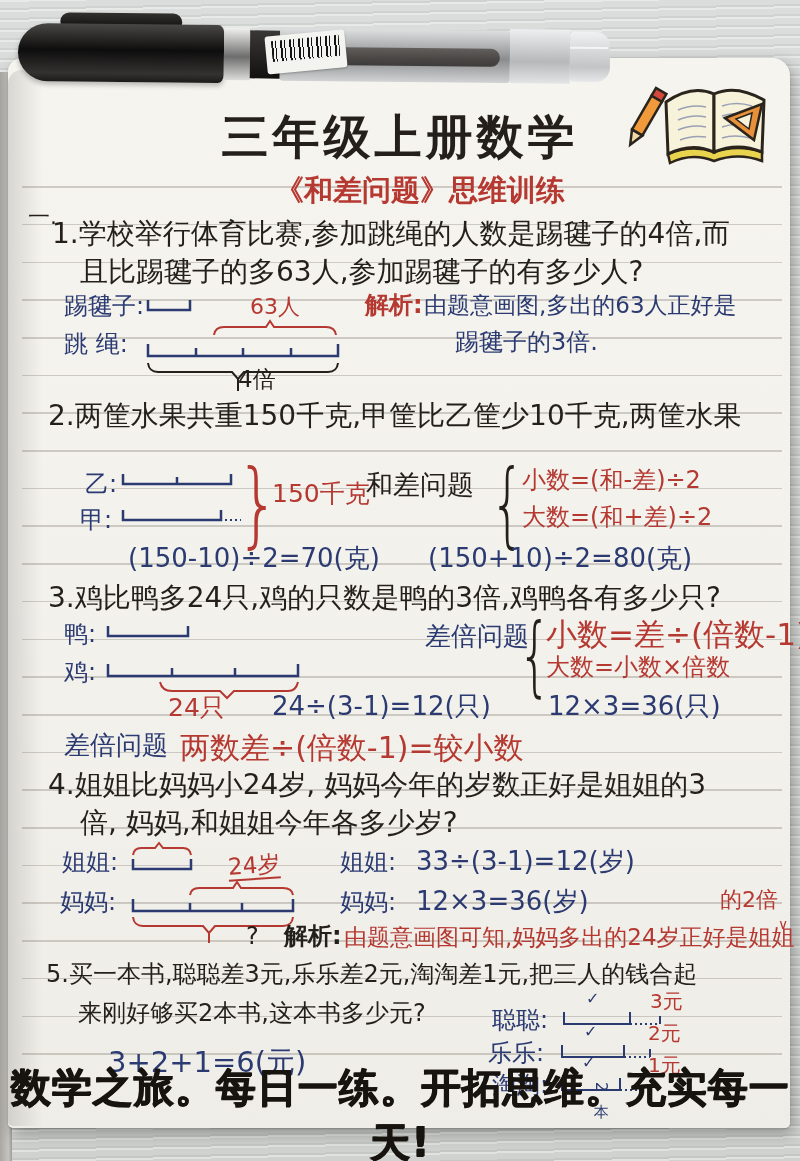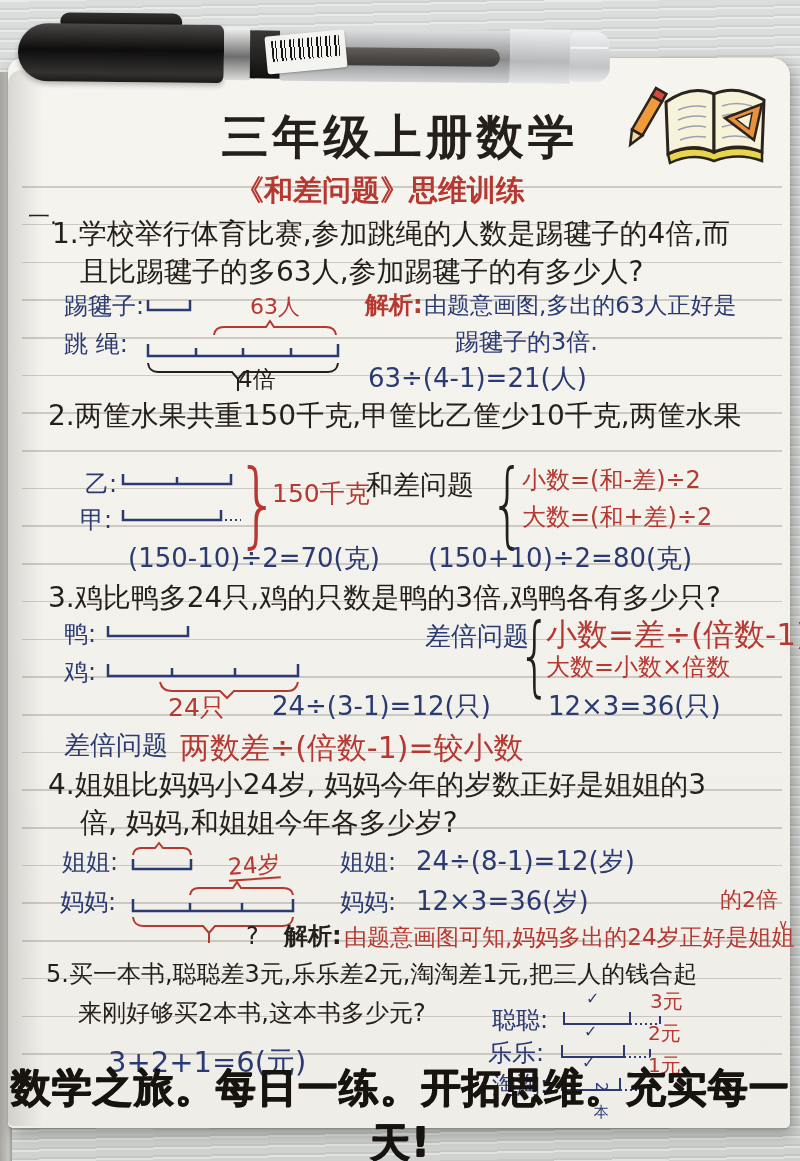--- a/index.html
+++ b/index.html
@@ -107,34 +107,33 @@
       <rect x="0" y="0" width="12" height="9" fill="#d4483e" stroke="#2a241c" stroke-width="2.5"></rect>
       <path d="M0,48 L6,62 L12,48 Z" fill="#f3d9a8" stroke="#2a241c" stroke-width="2.5"></path>
     </g>
     <g>
       <path d="M75,46 L112,32 L104,68 Z" fill="#e8903a" stroke="#2a241c" stroke-width="2.5"></path>
       <path d="M86,47 L102,41 L99,57 Z" fill="#f7f2da" stroke="#2a241c" stroke-width="1.5"></path>
     </g>
   </svg>
 
   <div class="t blk bold" style="left:190px;top:110px;width:420px;text-align:center;font-size:47px;letter-spacing:4px">三年级上册数学</div>
-  <div class="t red bold" style="left:195px;top:174px;width:370px;text-align:center;font-size:29px">《和差问题》思维训练</div>
+  <div class="t red bold" style="left:195px;top:174px;width:370px;text-align:right;font-size:29px">《和差问题》思维训练</div>
   <div class="t blk" style="left:28px;top:204px;font-size:22px">一.</div>
 
   <div class="t blk" style="left:52px;top:218px;font-size:28px"><span>1.</span><span>学校举行体育比赛,参加跳绳的人数是踢毽子的4倍,而</span></div>
   <div class="t blk" style="left:80px;top:256px;font-size:28px">且比踢毽子的多63人,参加踢毽子的有多少人?</div>
 
   <div class="t blu" style="left:64px;top:293px;font-size:24px">踢毽子:</div>
   <div class="t red" style="left:250px;top:294px;font-size:22px">63人</div>
   <div class="t red bold" style="left:365px;top:292px;font-size:24px">解析:</div>
   <div class="t blu" style="left:424px;top:292px;font-size:23px">由题意画图,多出的63人正好是</div>
   <div class="t blu" style="left:64px;top:331px;font-size:24px">跳  绳:</div>
   <div class="t blu" style="left:455px;top:329px;font-size:24px">踢毽子的3倍.</div>
   <div class="t blk" style="left:238px;top:366px;font-size:23px">4倍</div>
-  <div class="t blu" style="left:368px;top:364px;font-size:26px">63÷(4-1)=21(人)</div>
 
   <svg style="left:140px;top:286px" width="215" height="118" viewBox="0 0 215 118">
     <path d="M8,14 v10 h42 v-10" fill="none" stroke="#2b3b72" stroke-width="2.5"></path>
     <path d="M74,49 Q75,41 84,41 L126,41 L130,35 L134,41 L186,41 Q195,41 196,49" fill="none" stroke="#b53831" stroke-width="2"></path>
     <path d="M8,58 v12 h190 v-12 M56,62 v8 M103,62 v8 M151,62 v8" fill="none" stroke="#2b3b72" stroke-width="2.5"></path>
     <path d="M8,77 Q9,86 18,86 L92,86 L98,93 L104,86 L188,86 Q197,86 198,77 M98,93 v12" fill="none" stroke="#241f1b" stroke-width="2"></path>
   </svg>
 
   <div class="t blk" style="left:48px;top:400px;font-size:28px"><span>2.</span><span>两筐水果共重150千克,甲筐比乙筐少10千克,两筐水果</span></div>
 
@@ -180,21 +179,21 @@
   <div class="t blu" style="left:60px;top:889px;font-size:24px">妈妈:</div>
   <svg style="left:125px;top:836px" width="195" height="118" viewBox="0 0 195 118">
     <path d="M8,19 Q9,12 16,12 L30,12 L34,7 L38,12 L58,12 Q65,12 66,19" fill="none" stroke="#b53831" stroke-width="2"></path>
     <path d="M8,23 v10 h58 v-10" fill="none" stroke="#2b3b72" stroke-width="2.5"></path>
     <path d="M65,59 Q66,52 74,52 L108,52 L112,46 L116,52 L158,52 Q167,52 168,59" fill="none" stroke="#b53831" stroke-width="2"></path>
     <path d="M8,63 v12 h160 v-12 M65,67 v8 M117,67 v8" fill="none" stroke="#2b3b72" stroke-width="2.5"></path>
     <path d="M8,81 Q9,90 18,90 L78,90 L84,97 L90,90 L158,90 Q167,90 168,81 M84,97 v10" fill="none" stroke="#b53831" stroke-width="2"></path>
   </svg>
   <div class="t red" style="left:228px;top:852px;font-size:23px;border-bottom:2px solid #b53831;transform:rotate(-4deg)">24岁</div>
   <div class="t blu" style="left:340px;top:849px;font-size:24px">姐姐:</div>
-  <div class="t blu" style="left:416px;top:847px;font-size:26px">24÷(8-1)=12(岁)</div>
+  <div class="t blu" style="left:416px;top:847px;font-size:26px">33÷(3-1)=12(岁)</div>
   <div class="t blu" style="left:340px;top:889px;font-size:24px">妈妈:</div>
   <div class="t blu" style="left:416px;top:887px;font-size:26px">12×3=36(岁)</div>
   <div class="t red" style="left:720px;top:887px;font-size:22px">的2倍</div>
   <div class="t blk" style="left:246px;top:923px;font-size:24px">?</div>
   <div class="t blk bold" style="left:284px;top:923px;font-size:24px">解析:</div>
   <div class="t red" style="left:344px;top:924px;font-size:23px">由题意画图可知,妈妈多出的24岁正好是姐姐</div>
   <div class="t red" style="left:778px;top:916px;font-size:14px">∨</div>
 
   <div class="t blk" style="left:46px;top:961px;font-size:24px"><span>5.</span><span>买一本书,聪聪差3元,乐乐差2元,淘淘差1元,把三人的钱合起</span></div>
   <div class="t blk" style="left:78px;top:1000px;font-size:24px">来刚好够买2本书,这本书多少元?</div>

